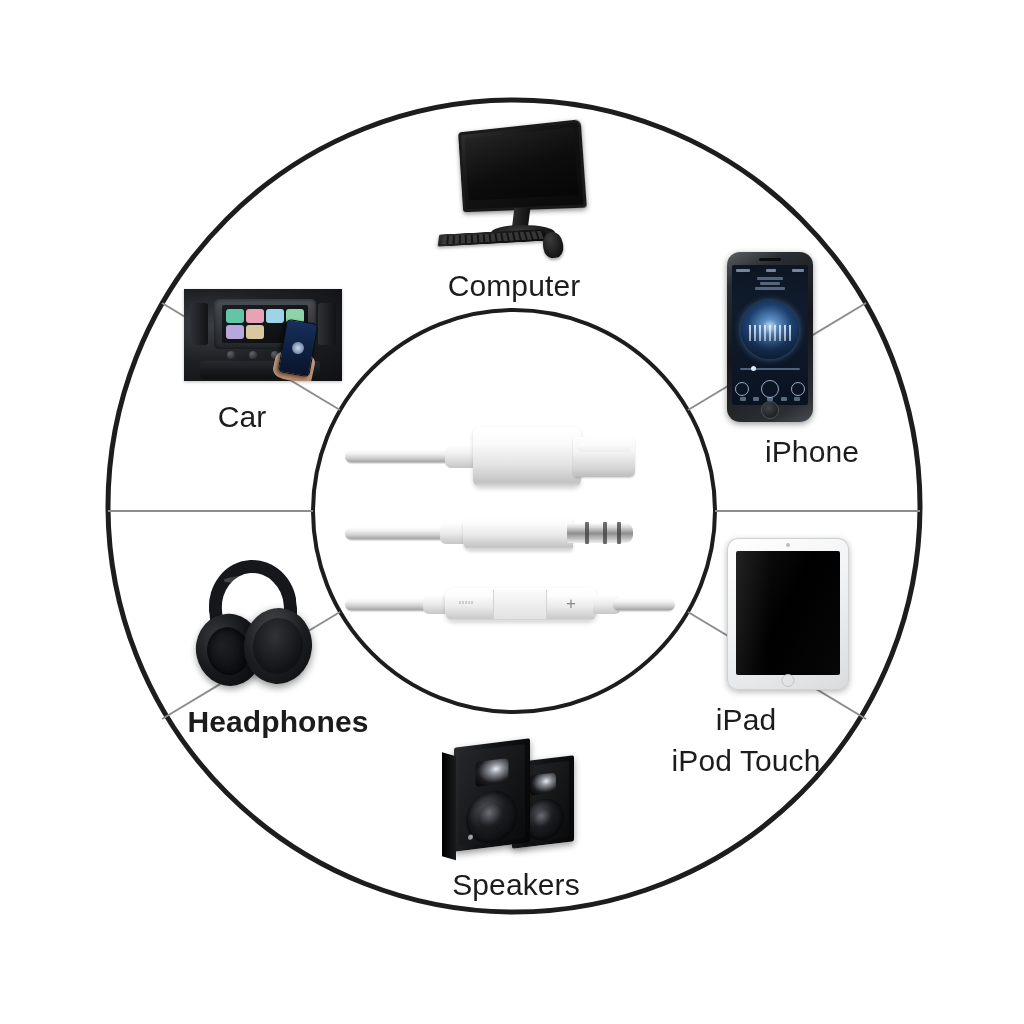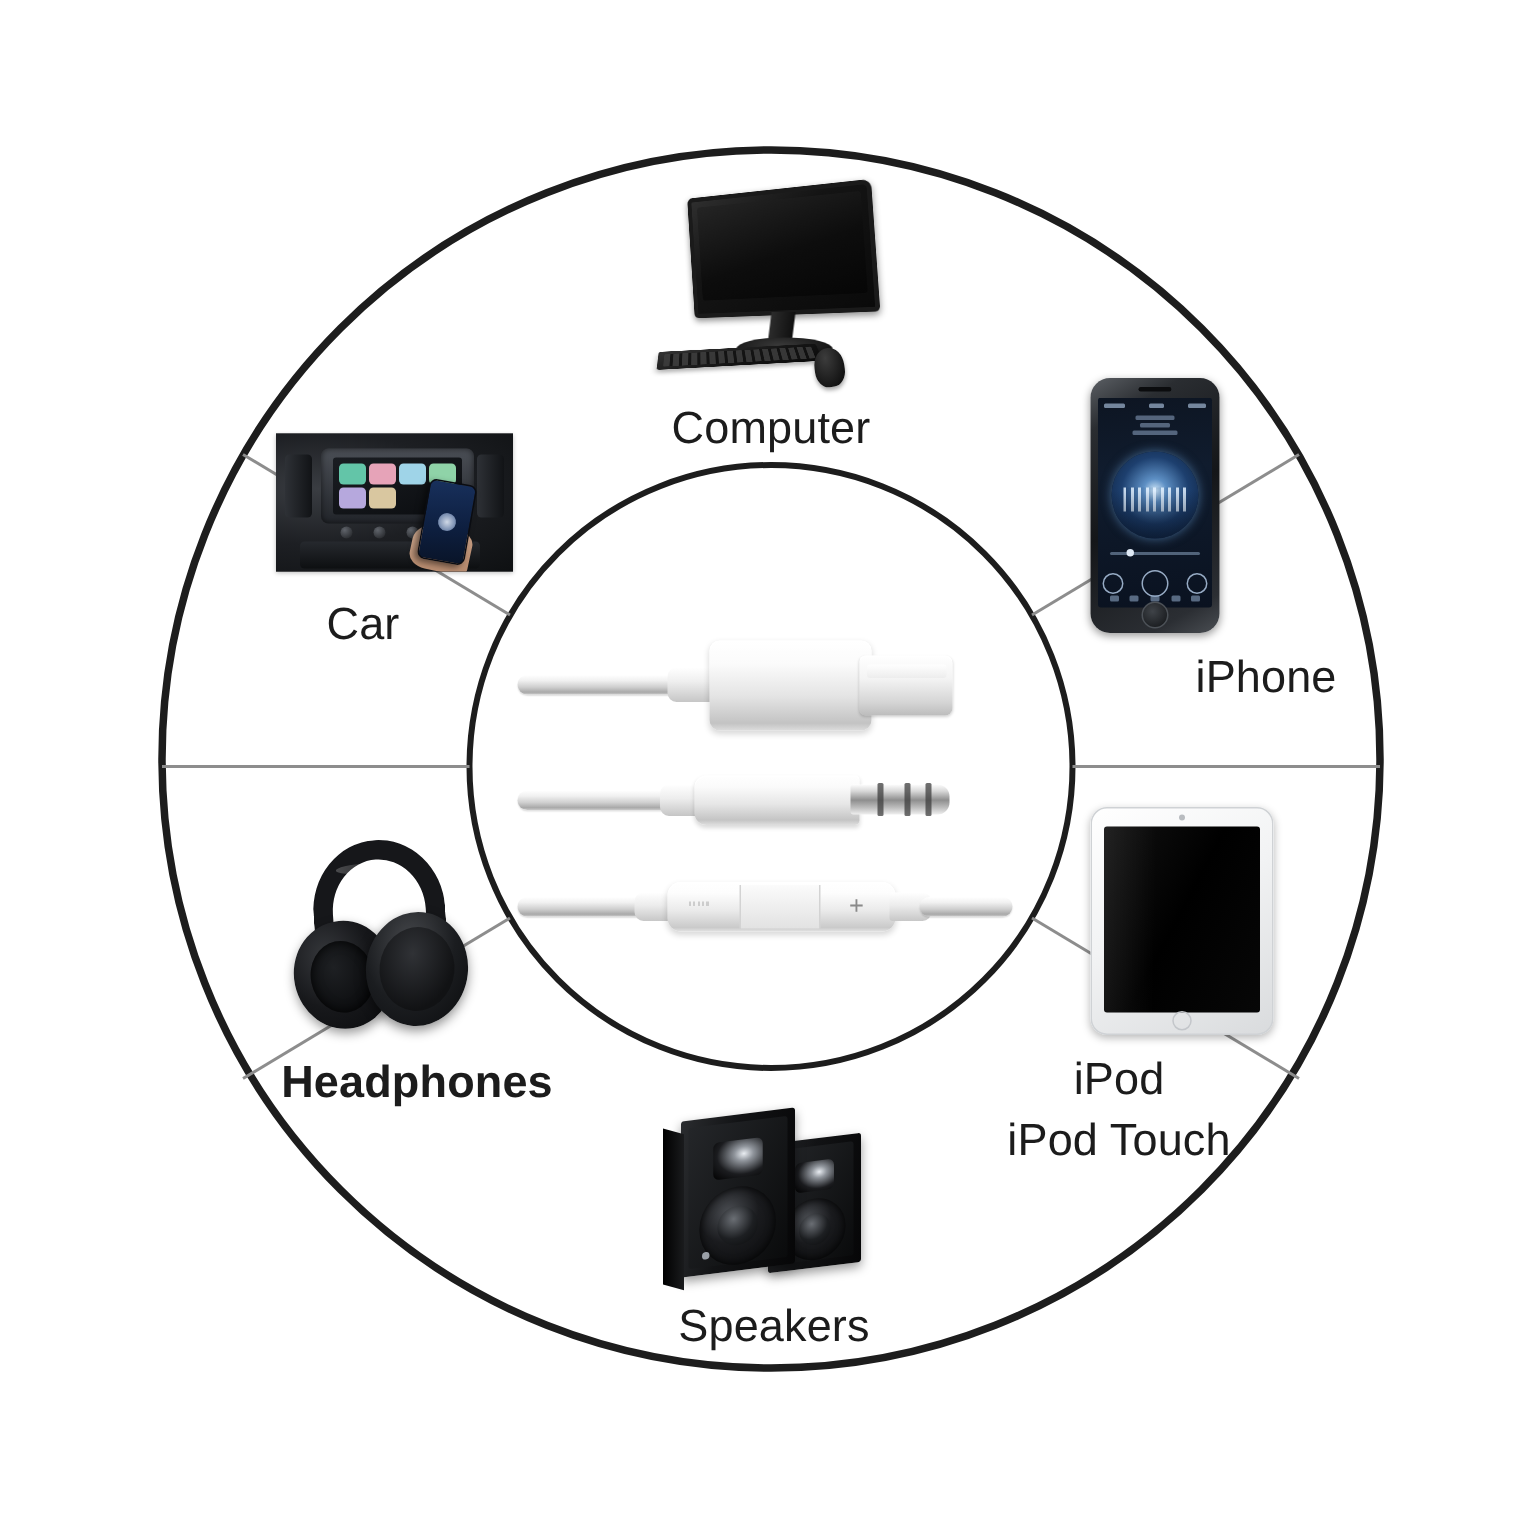--- a/index.html
+++ b/index.html
@@ -461,30 +461,30 @@
         <div class="ip-tabs">
           <i></i>
             <i></i>
             <i></i>
             <i></i>
             <i></i>
         </div>
       </div>
       <div class="iphone-home"></div>
     </div>
-    <div class="seg-label" style="left:812px;top:433px;margin-left:32px;">iPhone</div>
+    <div class="seg-label" style="left:812px;top:433px;">iPhone</div>
   </div>
 
   <div class="node">
     <div class="ipad">
       <div class="ipad-cam"></div>
       <div class="ipad-scr"></div>
       <div class="ipad-home"></div>
     </div>
-    <div class="seg-label" style="left:746px;top:701px;">iPod</div>
+    <div class="seg-label" style="left:746px;top:701px;">iPad</div>
     <div class="seg-label" style="left:746px;top:742px;">iPod Touch</div>
   </div>
 
   <div class="node">
     <div class="spk">
       <div class="spk-box spk-b">
         <div class="spk-face">
           <div class="spk-tweet"></div>
           <div class="spk-woof"></div>
           <div class="spk-led"></div>

